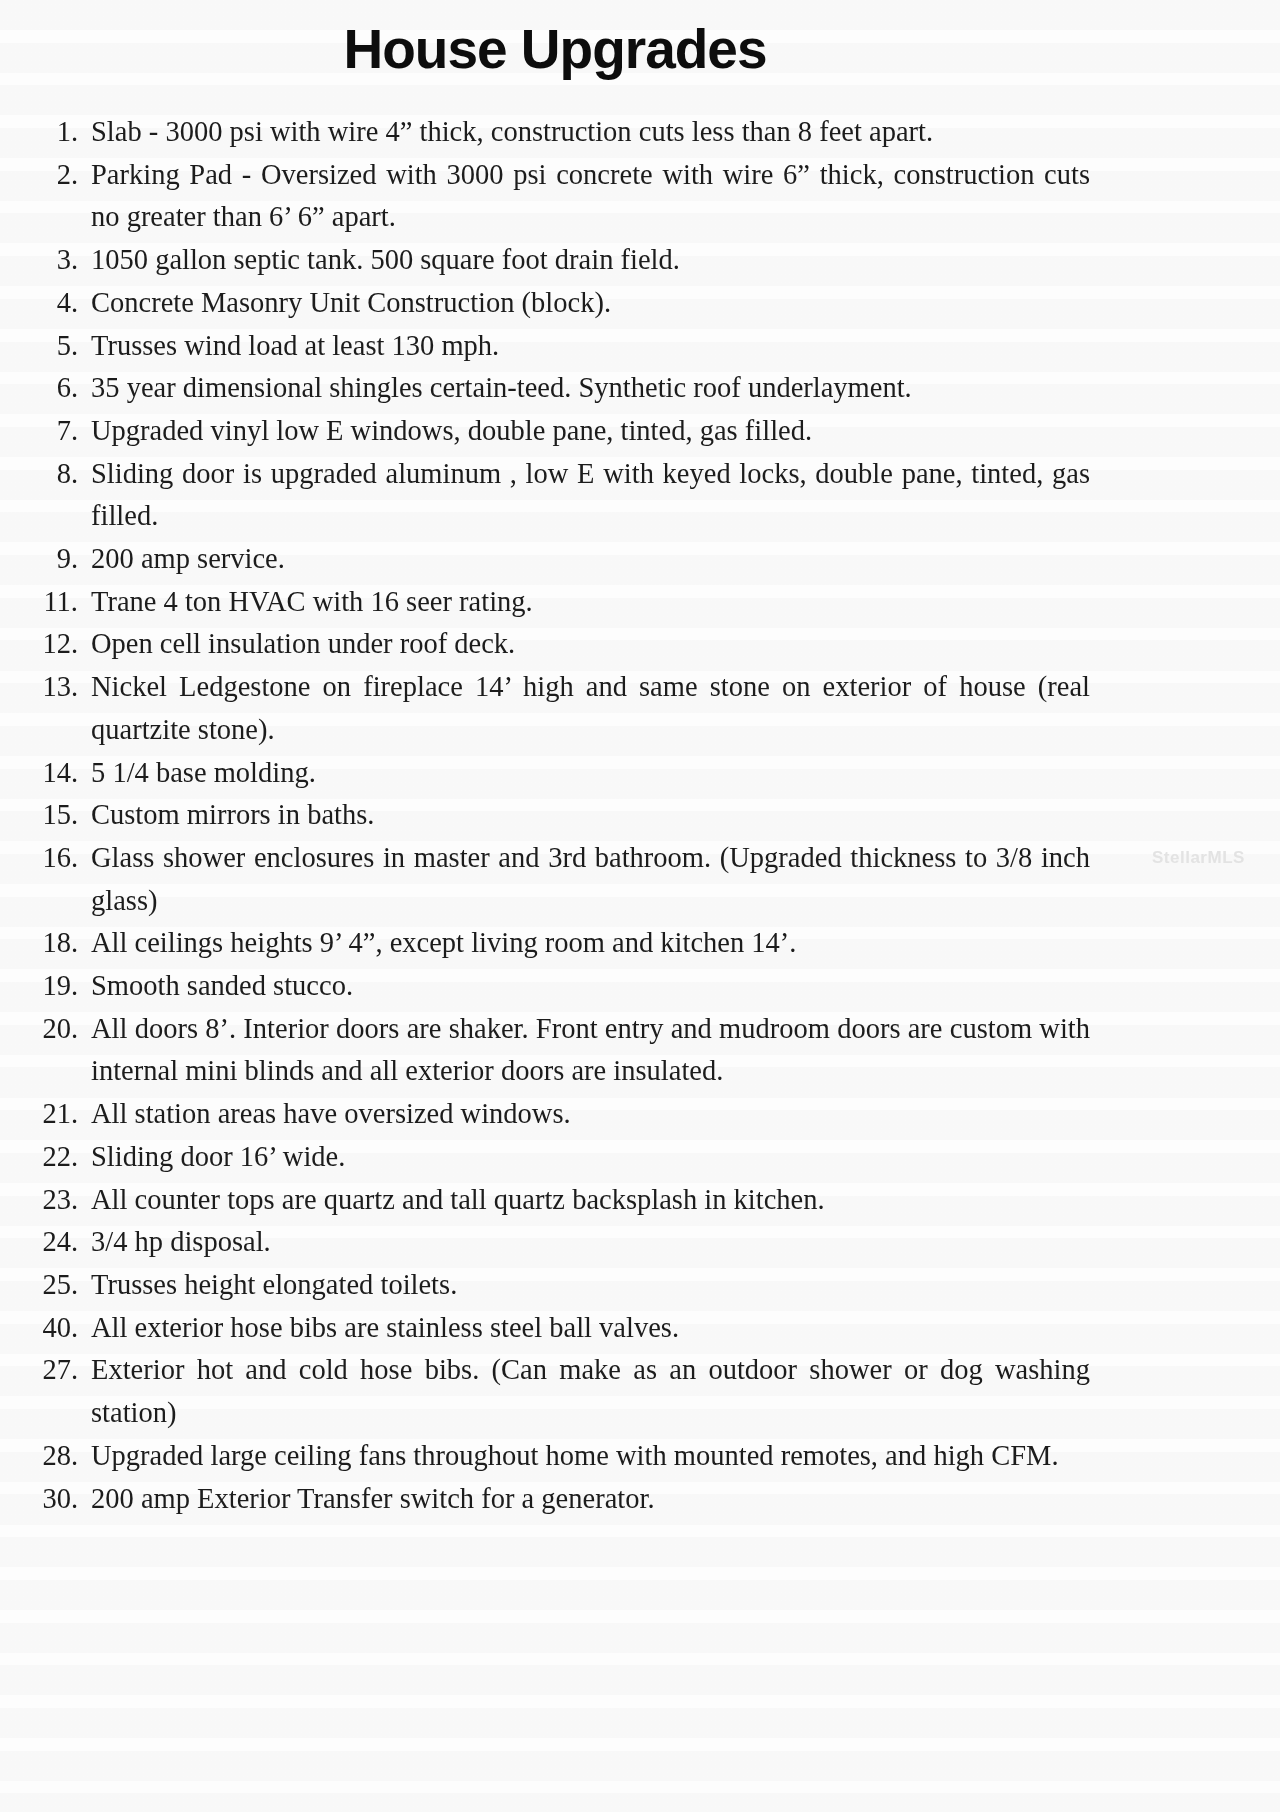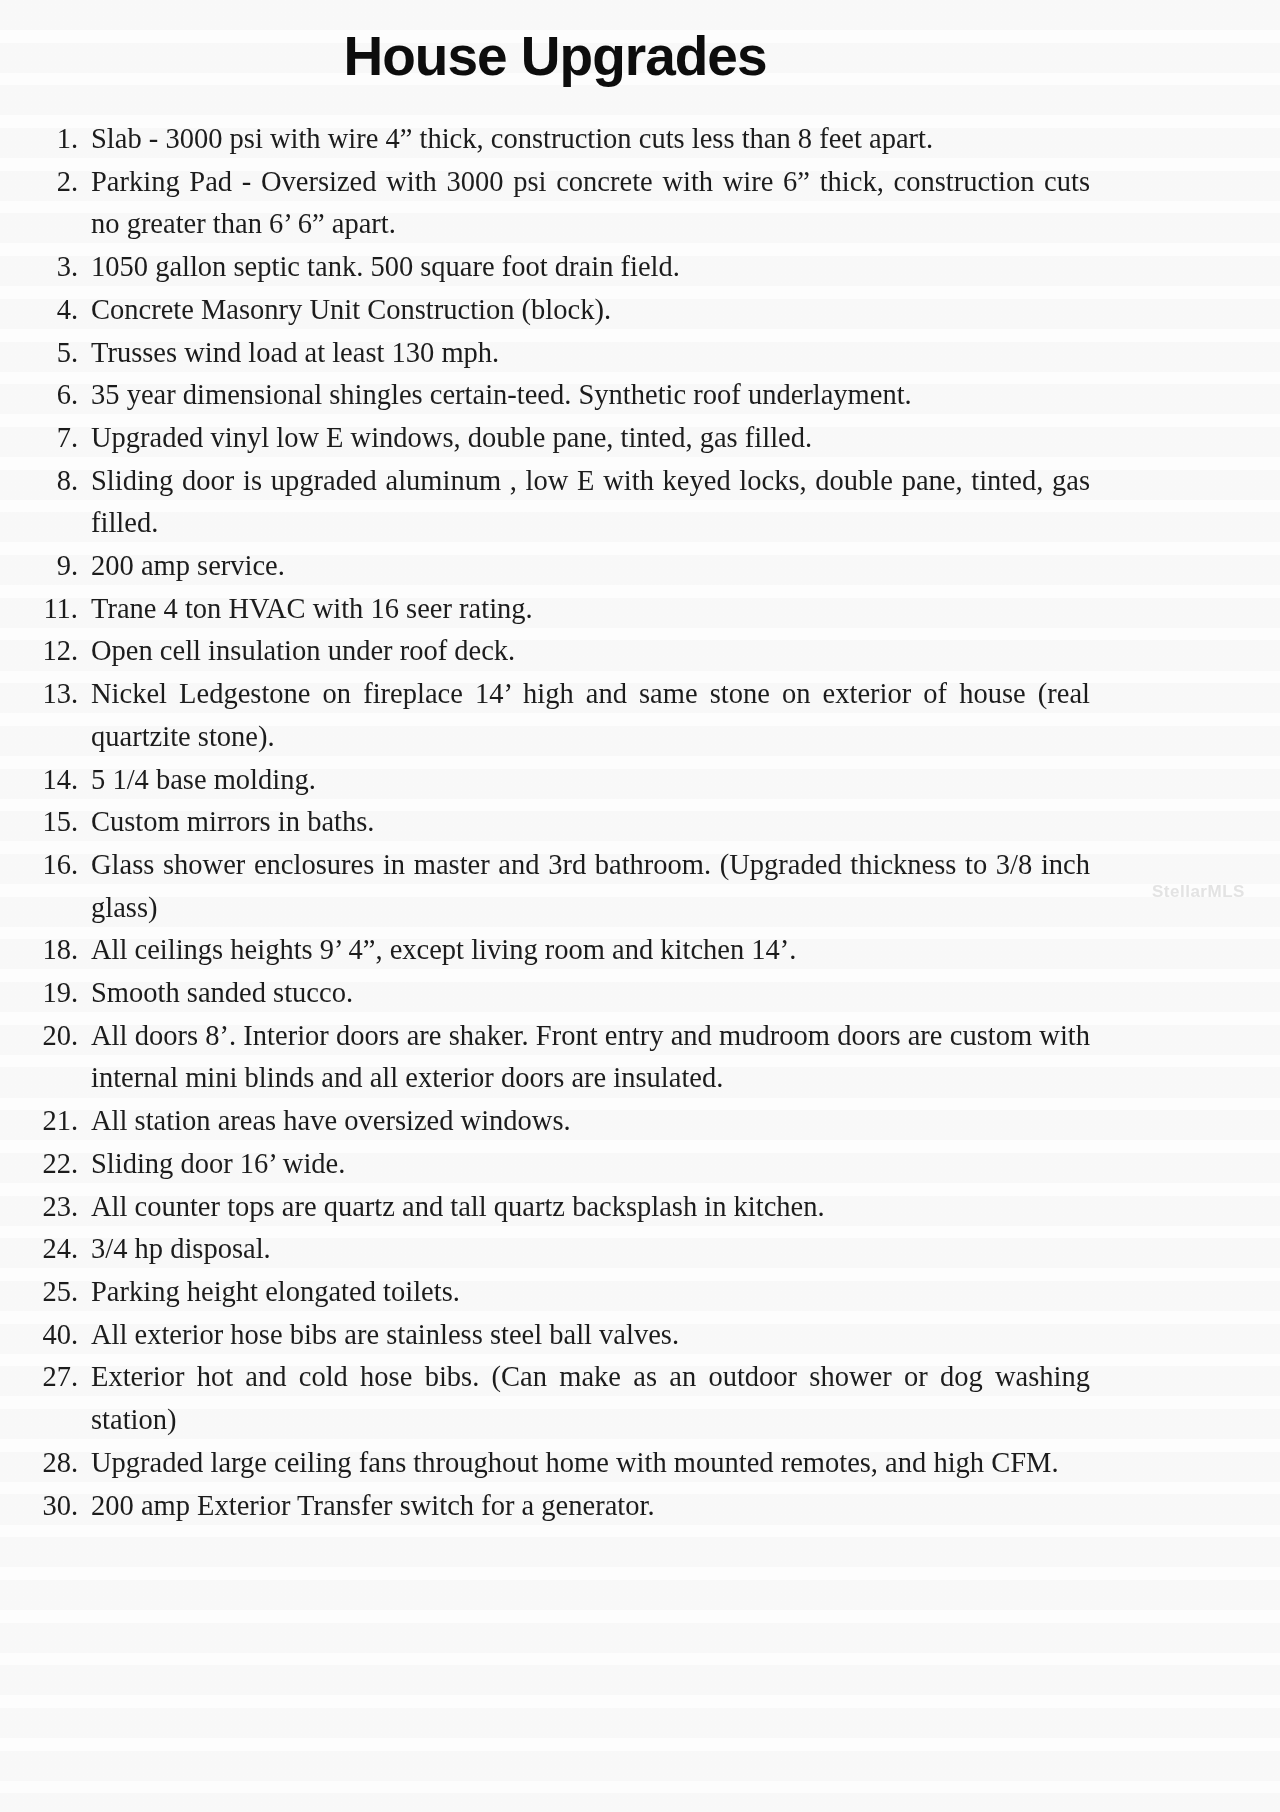--- a/index.html
+++ b/index.html
@@ -20,21 +20,21 @@
       rgba(0,0,0,0.018) 30px,
       rgba(255,255,255,0) 30px,
       rgba(255,255,255,0) 42.7px
     );
     pointer-events:none;
   }
   .page{
     position:relative;
     width:1070px;
     margin-left:20px;
-    padding-top:24px;
+    padding-top:17px;
   }
   .title{
     font-family:"Liberation Sans", sans-serif;
     font-weight:800;
     font-size:55px;
     letter-spacing:-1px;
     color:#0d0d0d;
     text-align:center;
     margin:0 0 30px 0;
   }
@@ -52,21 +52,21 @@
     padding-right:13px;
     white-space:nowrap;
   }
   .txt{
     flex:1 1 auto;
     text-align:justify;
   }
   .watermark{
     position:absolute;
     left:1152px;
-    top:882px;
+    top:848px;
     font-family:"Liberation Sans", sans-serif;
     font-weight:bold;
     font-size:17px;
     color:#e3e3e3;
     letter-spacing:0.5px;
     user-select:none;
   }
 </style>
 </head>
 <body>
@@ -160,21 +160,21 @@
       <div class="row">
         <span class="num">23.</span>
         <span class="txt">All counter tops are quartz and tall quartz backsplash in kitchen.</span>
       </div>
       <div class="row">
         <span class="num">24.</span>
         <span class="txt">3/4 hp disposal.</span>
       </div>
       <div class="row">
         <span class="num">25.</span>
-        <span class="txt">Parking height elongated toilets.</span>
+        <span class="txt">Trusses height elongated toilets.</span>
       </div>
       <div class="row">
         <span class="num">40.</span>
         <span class="txt">All exterior hose bibs are stainless steel ball valves.</span>
       </div>
       <div class="row">
         <span class="num">27.</span>
         <span class="txt">Exterior hot and cold hose bibs. (Can make as an outdoor shower or dog washing station)</span>
       </div>
       <div class="row">

